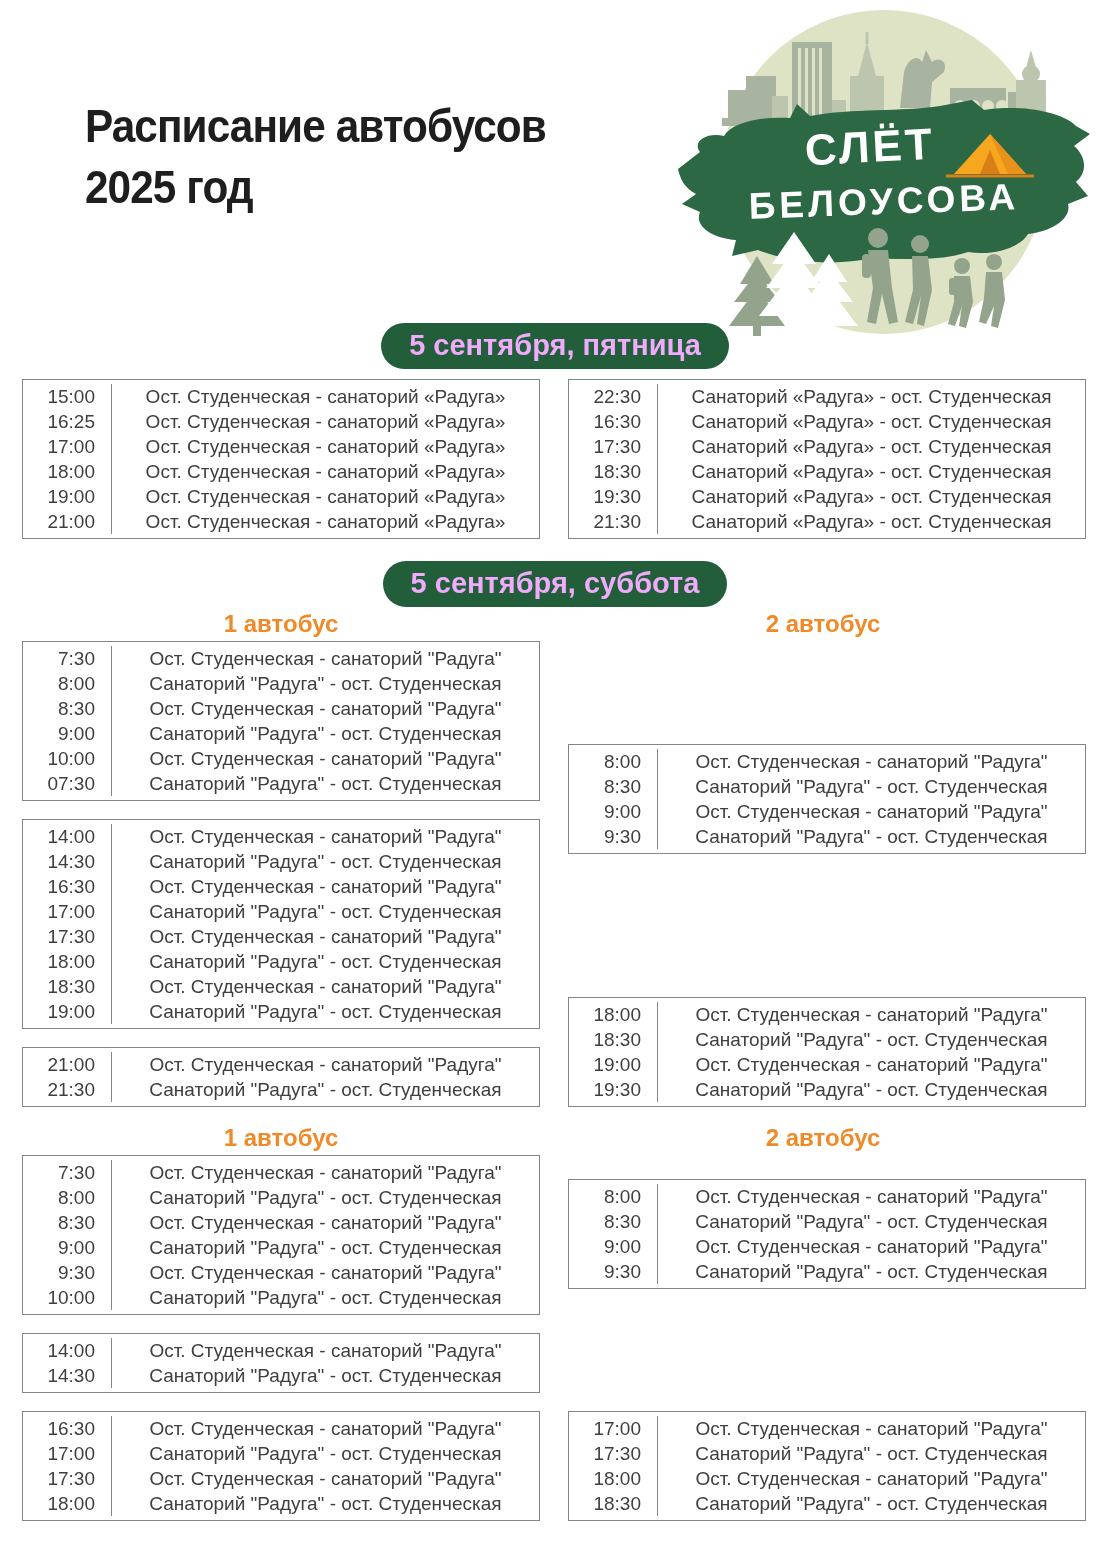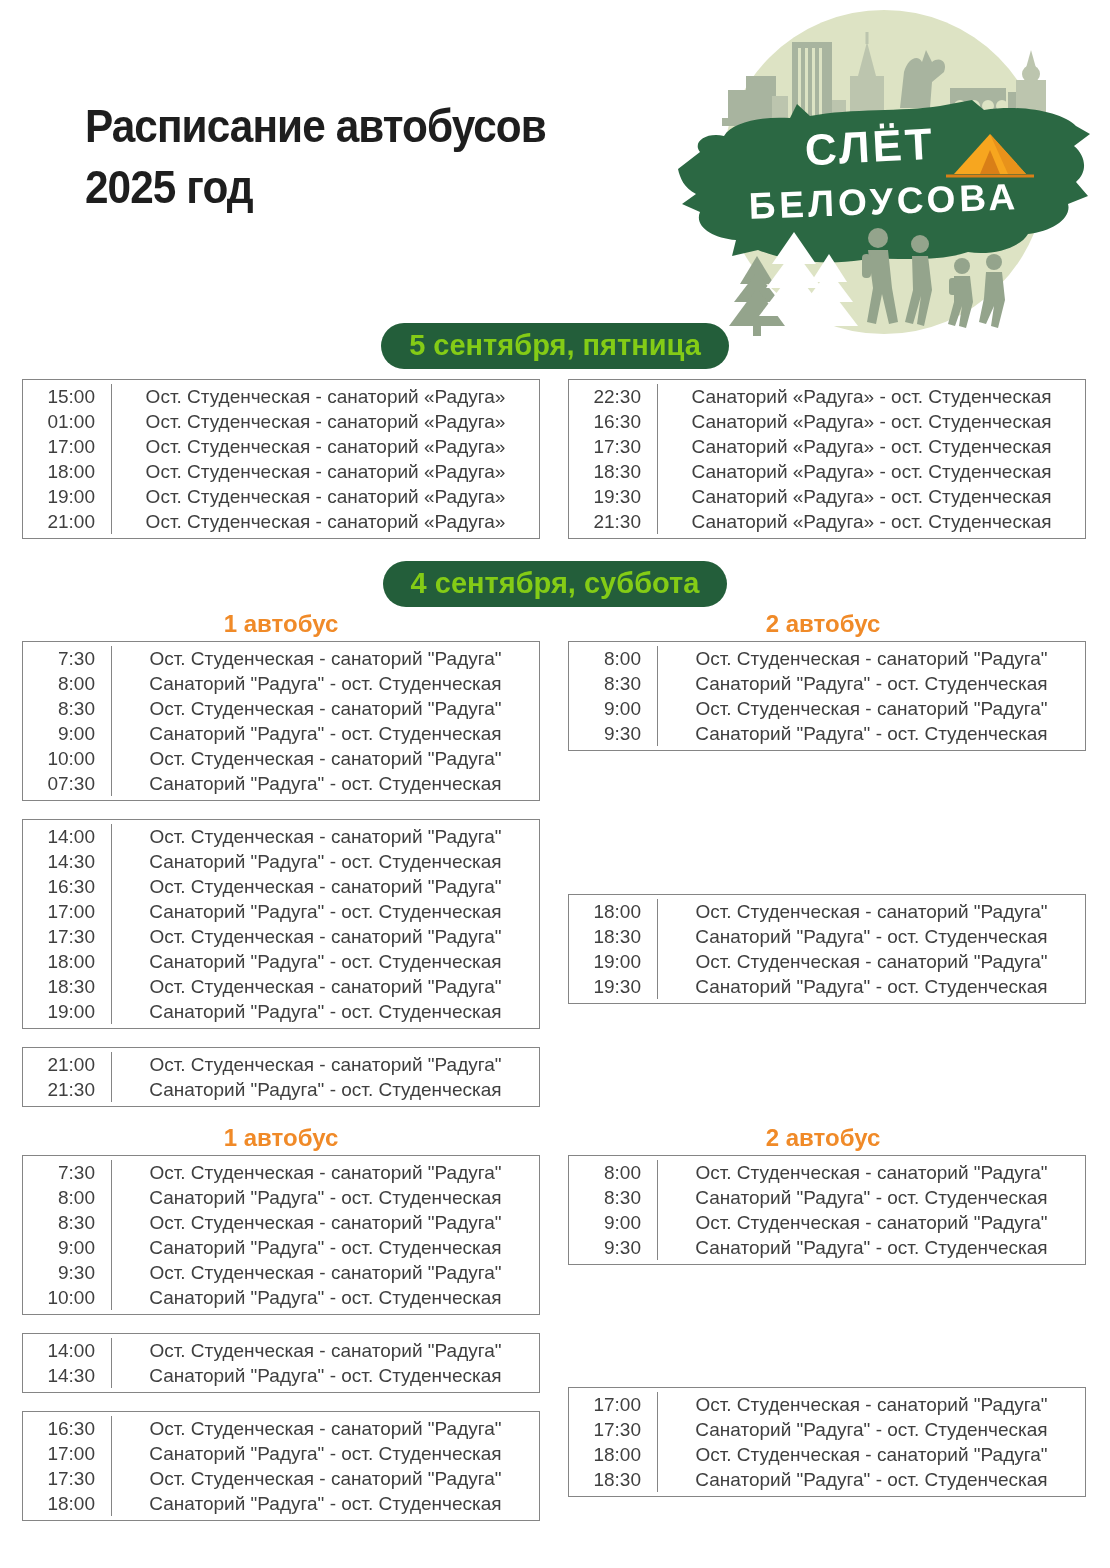--- a/index.html
+++ b/index.html
@@ -25,27 +25,27 @@
     white-space:nowrap;
   }
   .logo{position:absolute;left:672px;top:4px;width:420px;height:335px;}
   .logo svg{display:block;width:100%;height:100%;}
   .logo-text{font-family:"Liberation Sans", sans-serif;font-weight:bold;fill:#ffffff;}
 
   .content{position:absolute;left:0;top:323px;width:1110px;}
 
   .pill-wrap{display:flex;justify-content:center;margin-bottom:4px;}
   .pill{
-    background:var(--green);color:#84cc16;font-weight:bold;font-size:29px;
+    background:var(--green);color:#f0abfc;font-weight:bold;font-size:29px;
     line-height:31px;padding:7px 28px 8px;border-radius:26px;white-space:nowrap;
   }
   .bus-labels{display:flex;padding:0 22px;gap:24px;margin:2px 0 4px;}
   .bus-label{width:518px;text-align:center;color:var(--orange);font-weight:bold;font-size:24px;line-height:26px;}
 
-  .cols{display:flex;padding:0 22px;gap:28px;align-items:flex-start;}
+  .cols{display:flex;padding:0 22px;gap:28px;align-items:flex-end;}
   .col{width:518px;flex:none;}
 
   .block{border:1.5px solid var(--border);padding:4px 0;background:#fff;}
   .block + .block{margin-top:18px;}
   .row{display:flex;line-height:25px;font-size:19px;color:var(--text);}
   .time{width:88px;flex:none;text-align:right;padding-right:16px;box-sizing:border-box;}
   .route{flex:1;text-align:center;border-left:1.5px solid var(--border);white-space:nowrap;}
 
   .sec-friday .cols{margin-top:10px;}
   .sec-saturday{margin-top:22px;}
@@ -153,21 +153,21 @@
     </div>
 
     <div class="cols">
       <div class="col col-1">
             <div class="block">
               <div class="row">
     <div class="time">15:00</div>
     <div class="route">Ост. Студенческая - санаторий «Радуга»</div>
   </div>
               <div class="row">
-    <div class="time">01:00</div>
+    <div class="time">16:25</div>
     <div class="route">Ост. Студенческая - санаторий «Радуга»</div>
   </div>
               <div class="row">
     <div class="time">17:00</div>
     <div class="route">Ост. Студенческая - санаторий «Радуга»</div>
   </div>
               <div class="row">
     <div class="time">18:00</div>
     <div class="route">Ост. Студенческая - санаторий «Радуга»</div>
   </div>
@@ -207,21 +207,21 @@
     <div class="time">21:30</div>
     <div class="route">Санаторий «Радуга» - ост. Студенческая</div>
   </div>
             </div>
           </div>
     </div>
   </section>
       <section class="sched-section sec-saturday">
     <div class="pill-wrap">
       <div class="pill">
-        <span class="pill-text">4 сентября, суббота</span>
+        <span class="pill-text">5 сентября, суббота</span>
       </div>
     </div>
     <div class="bus-labels">
       <div class="bus-label bus-label-1">1 автобус</div>
       <div class="bus-label bus-label-2">2 автобус</div>
     </div>
     <div class="cols">
       <div class="col col-1">
             <div class="block">
               <div class="row">

